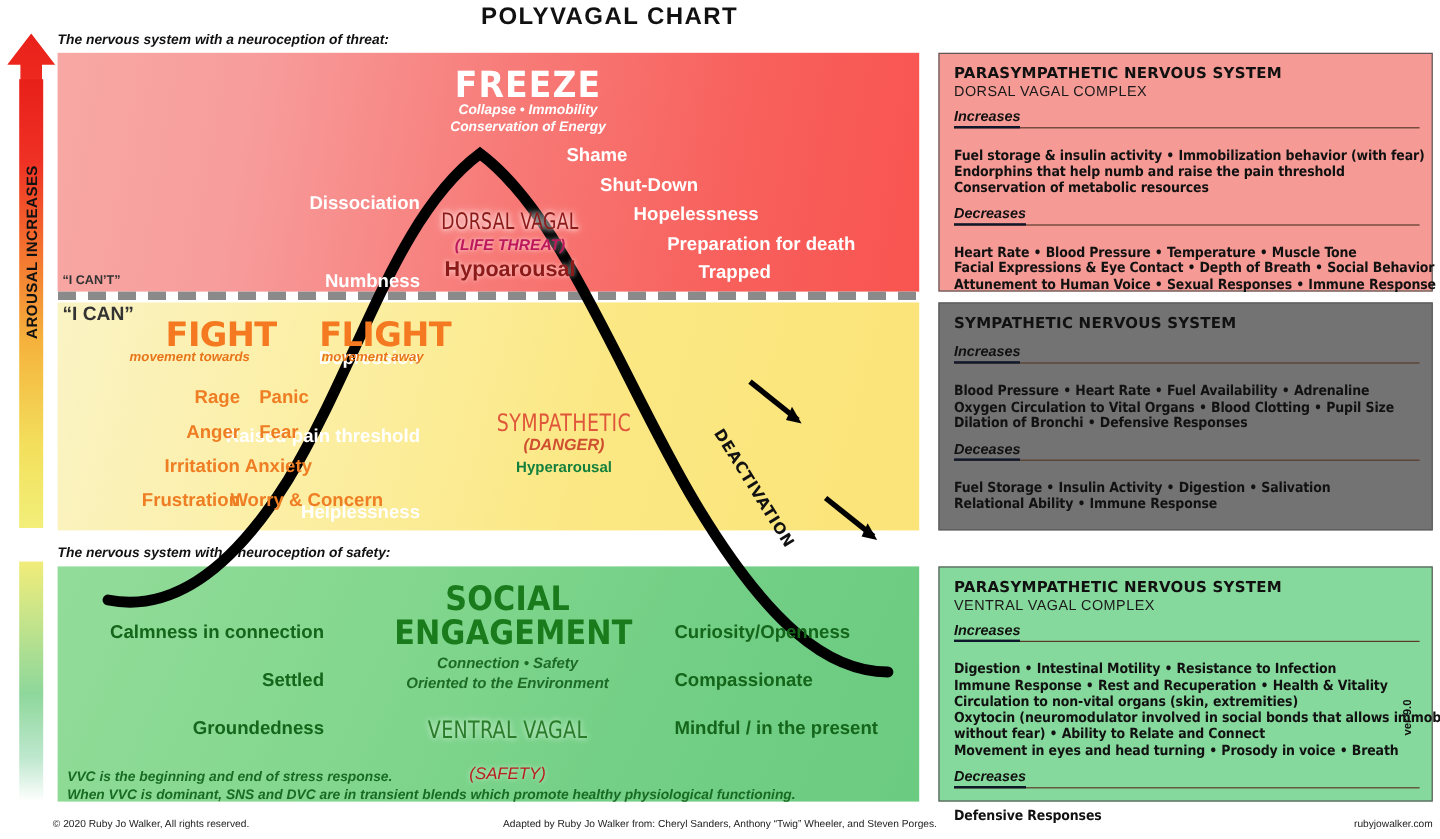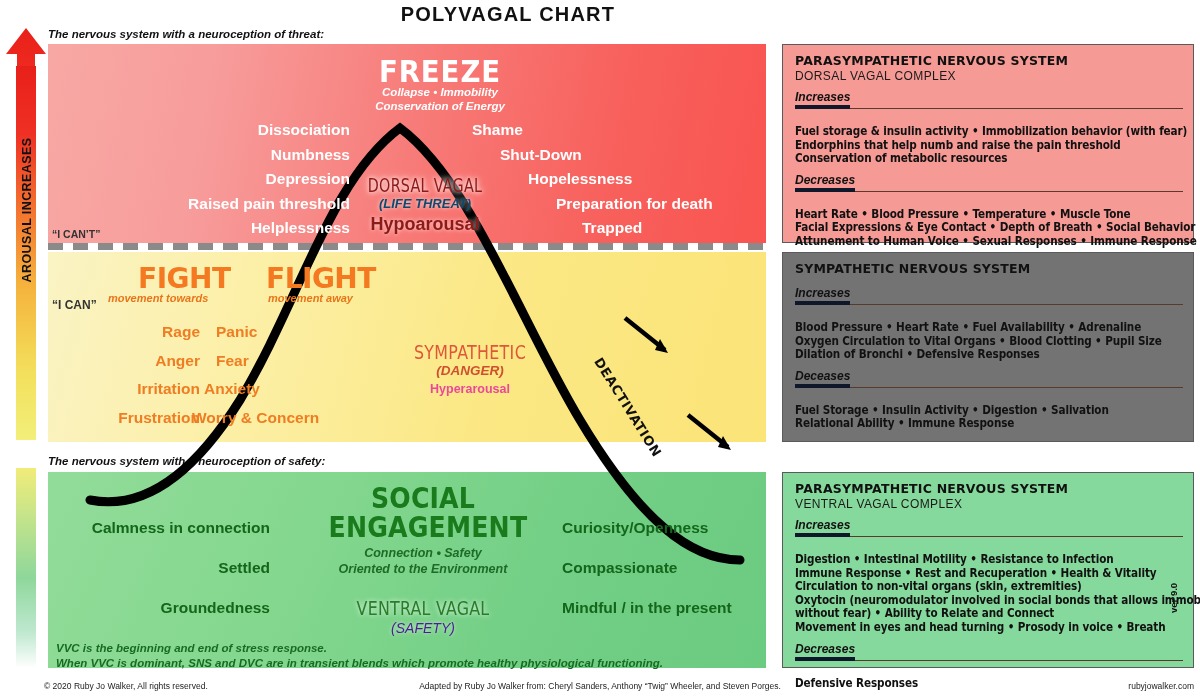--- a/index.html
+++ b/index.html
@@ -81,46 +81,46 @@
   }
   .dv-name {
     position: absolute; left: 340px; top: 174px; width: 170px; text-align: center;
     font-size: 19px; font-weight: normal; color: #8c1a18; letter-spacing: 0.3px;
     font-family: "DejaVu Sans Condensed", "Liberation Sans Narrow", "Liberation Sans", sans-serif;
     transform: scaleX(0.84); transform-origin: center;
     text-shadow: 0 0 5px rgba(255,255,255,.95), 0 0 9px rgba(255,255,255,.85);
   }
   .dv-sub {
     position: absolute; left: 340px; top: 196px; width: 170px; text-align: center;
-    font-size: 13px; font-style: italic; color: #0c4a6e; font-weight: bold;
+    font-size: 13px; font-style: italic; color: #be185d; font-weight: bold;
     text-shadow: 0 0 4px rgba(255,255,255,.8);
   }
   .dv-sub2 {
     position: absolute; left: 340px; top: 214px; width: 170px; text-align: center;
     font-size: 18px; font-weight: bold; color: #8c1a18;
     text-shadow: 0 0 4px rgba(255,255,255,.7);
   }
   .red-left-col {
     position: absolute; left: 30px; top: 118px; width: 320px; text-align: right;
     color: #fff; font-weight: bold; font-size: 15.5px; line-height: 24.5px;
   }
   .red-right-col {
     position: absolute; left: 472px; top: 118px; width: 290px; text-align: left;
     color: #fff; font-weight: bold; font-size: 15.5px; line-height: 24.5px;
   }
   .red-right-col .w { display: block; }
-  .red-left-col .w { display: block; }
+  .red-left-col .w { display: block; margin-top: 40px; }
 
   .ican-t {
     position: absolute; left: 52px; top: 228px;
     font-size: 10.5px; font-weight: bold; color: #333;
   }
   .ican {
     position: absolute; left: 52px; top: 254px;
-    font-size: 12px; font-weight: bold; color: #333; margin-top: 44px;
+    font-size: 16px; font-weight: bold; color: #333;
   }
 
   
   .fight-word, .flight-word {
     position: absolute; top: 262px;
     font-size: 28px; font-weight: bold; color: #f47920; letter-spacing: -0.5px;
     font-family: "DejaVu Sans", sans-serif;
   }
   .fight-word { left: 138px; }
   .flight-word { left: 266px; }
@@ -136,21 +136,21 @@
     font-size: 20px; color: #e0563a; letter-spacing: 0.4px;
     font-family: "DejaVu Sans Condensed", "Liberation Sans Narrow", "Liberation Sans", sans-serif;
     transform: scaleX(0.88); transform-origin: center;
   }
   .symp-sub {
     position: absolute; left: 340px; top: 363px; width: 260px; text-align: center;
     font-size: 13.5px; font-style: italic; font-weight: bold; color: #cf5030;
   }
   .symp-sub2 {
     position: absolute; left: 340px; top: 382px; width: 260px; text-align: center;
-    font-size: 12.5px; font-weight: bold; color: #ec4899;
+    font-size: 12.5px; font-weight: bold; color: #15803d;
   }
   .emo-col-a {
     position: absolute; left: 20px; top: 318px; width: 180px; text-align: right;
     color: #ef7d23; font-weight: bold; font-size: 15.5px; line-height: 28.5px;
   }
   .emo-col-b {
     position: absolute; left: 192px; top: 318px; width: 150px; text-align: left;
     color: #ef7d23; font-weight: bold; font-size: 15.5px; line-height: 28.5px;
   }
   .emo-col-a .w, .emo-col-b .w { display: block; }
@@ -174,22 +174,22 @@
     font-size: 12.5px; font-weight: bold; font-style: italic; color: #1d6b26; line-height: 15.5px;
   }
   .vv-name {
     position: absolute; left: 328px; top: 596px; width: 190px; text-align: center;
     font-size: 20px; color: #2a7c2a; letter-spacing: 0.3px;
     font-family: "DejaVu Sans Condensed", "Liberation Sans Narrow", "Liberation Sans", sans-serif;
     transform: scaleX(0.88); transform-origin: center;
     text-shadow: 0 0 6px rgba(255,255,255,.85);
   }
   .vv-sub {
-    position: absolute; left: 328px; top: 620px; width: 190px; text-align: center;
-    font-size: 14px; font-style: italic; color: #4c1d95; font-weight: normal;
+    position: absolute; left: 328px; top: 636px; width: 190px; text-align: center;
+    font-size: 14px; font-style: italic; color: #b91c1c; font-weight: normal;
     text-shadow: 0 0 4px rgba(255,255,255,.7);
   }
   .green-left-col {
     position: absolute; left: 40px; top: 508px; width: 230px; text-align: right;
     color: #14661a; font-weight: bold; font-size: 15.5px; line-height: 40px;
   }
   .green-right-col {
     position: absolute; left: 562px; top: 508px; width: 230px; text-align: left;
     color: #14661a; font-weight: bold; font-size: 15.5px; line-height: 40px;
   }
@@ -215,21 +215,21 @@
     font-family: "DejaVu Sans", sans-serif;
   }
   .panel-h2 {
     font-size: 12px; color: #1a1a1a; letter-spacing: 0.4px; margin-top: 1px;
     font-family: "Liberation Sans", sans-serif;
   }
   .panel-sec {
     font-size: 12px; font-weight: bold; font-style: italic; color: #111;
     margin-top: 7px; padding-bottom: 1px;
     display: inline-block;
-    border-bottom: 4px solid #0f172a;
+    border-bottom: 2px solid #0f172a;
   }
   .panel-rule { height: 1px; background: #5a3a2a; margin-top: -1px; margin-bottom: 2px; }
   .panel-body {
     font-size: 11.6px; color: #111; line-height: 13.6px; margin-top: 16px;
     font-family: "DejaVu Sans Condensed", "Liberation Sans Narrow", "Liberation Sans", sans-serif;
     font-weight: bold;
     letter-spacing: -0.1px;
   }
   .panel-body div { white-space: nowrap; }
 

